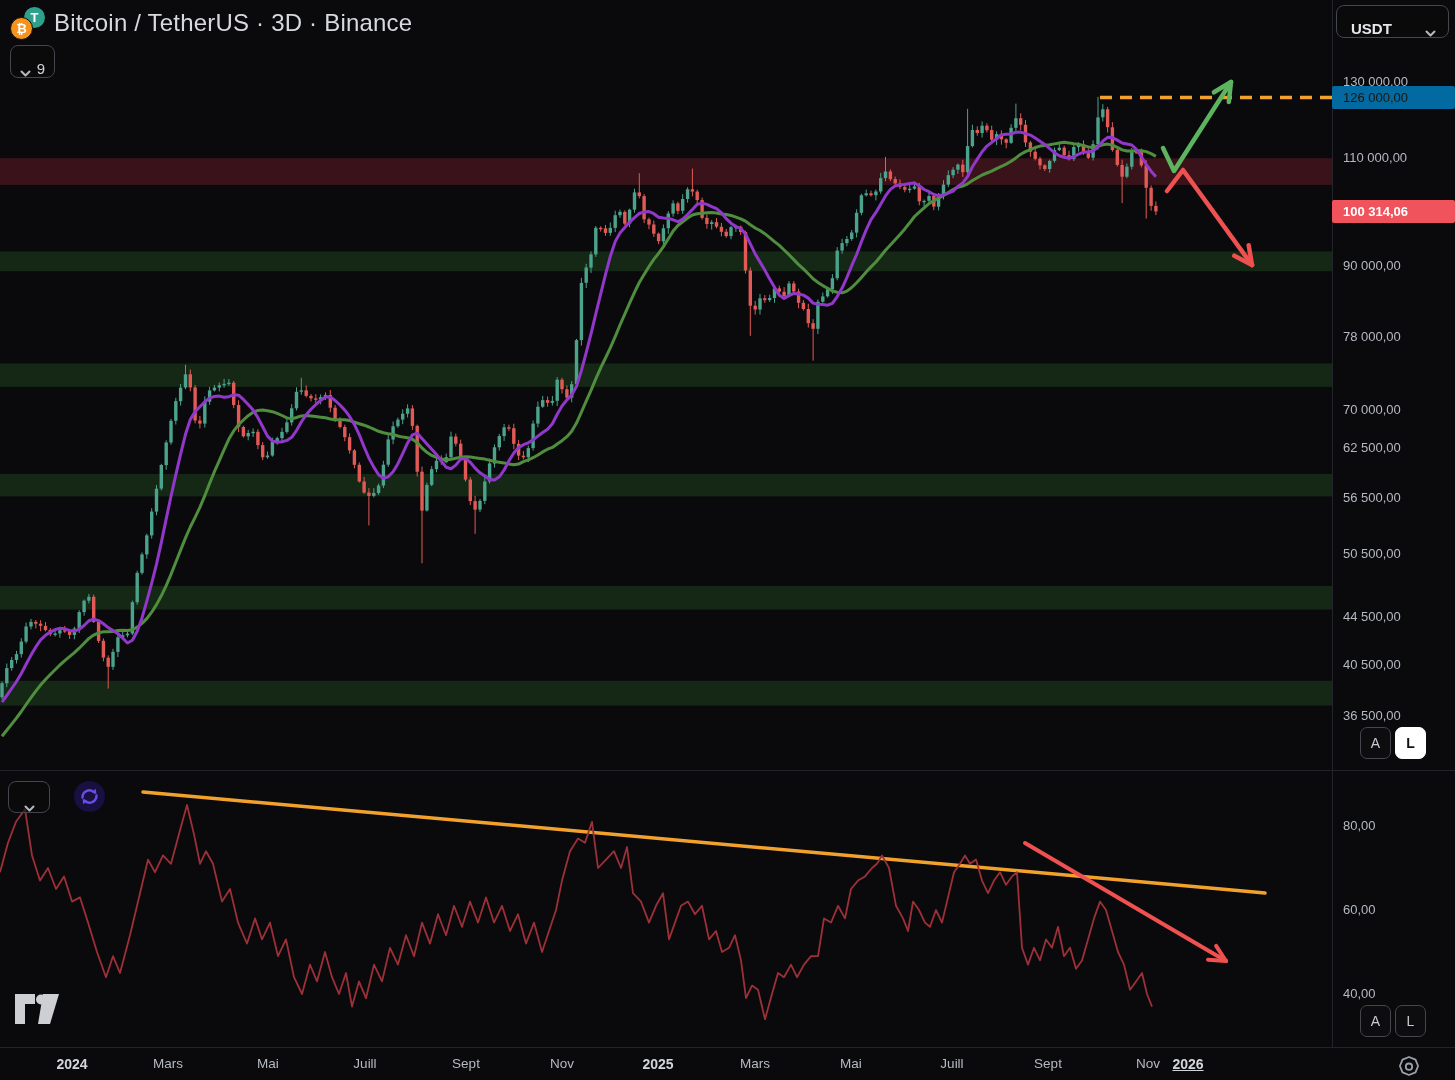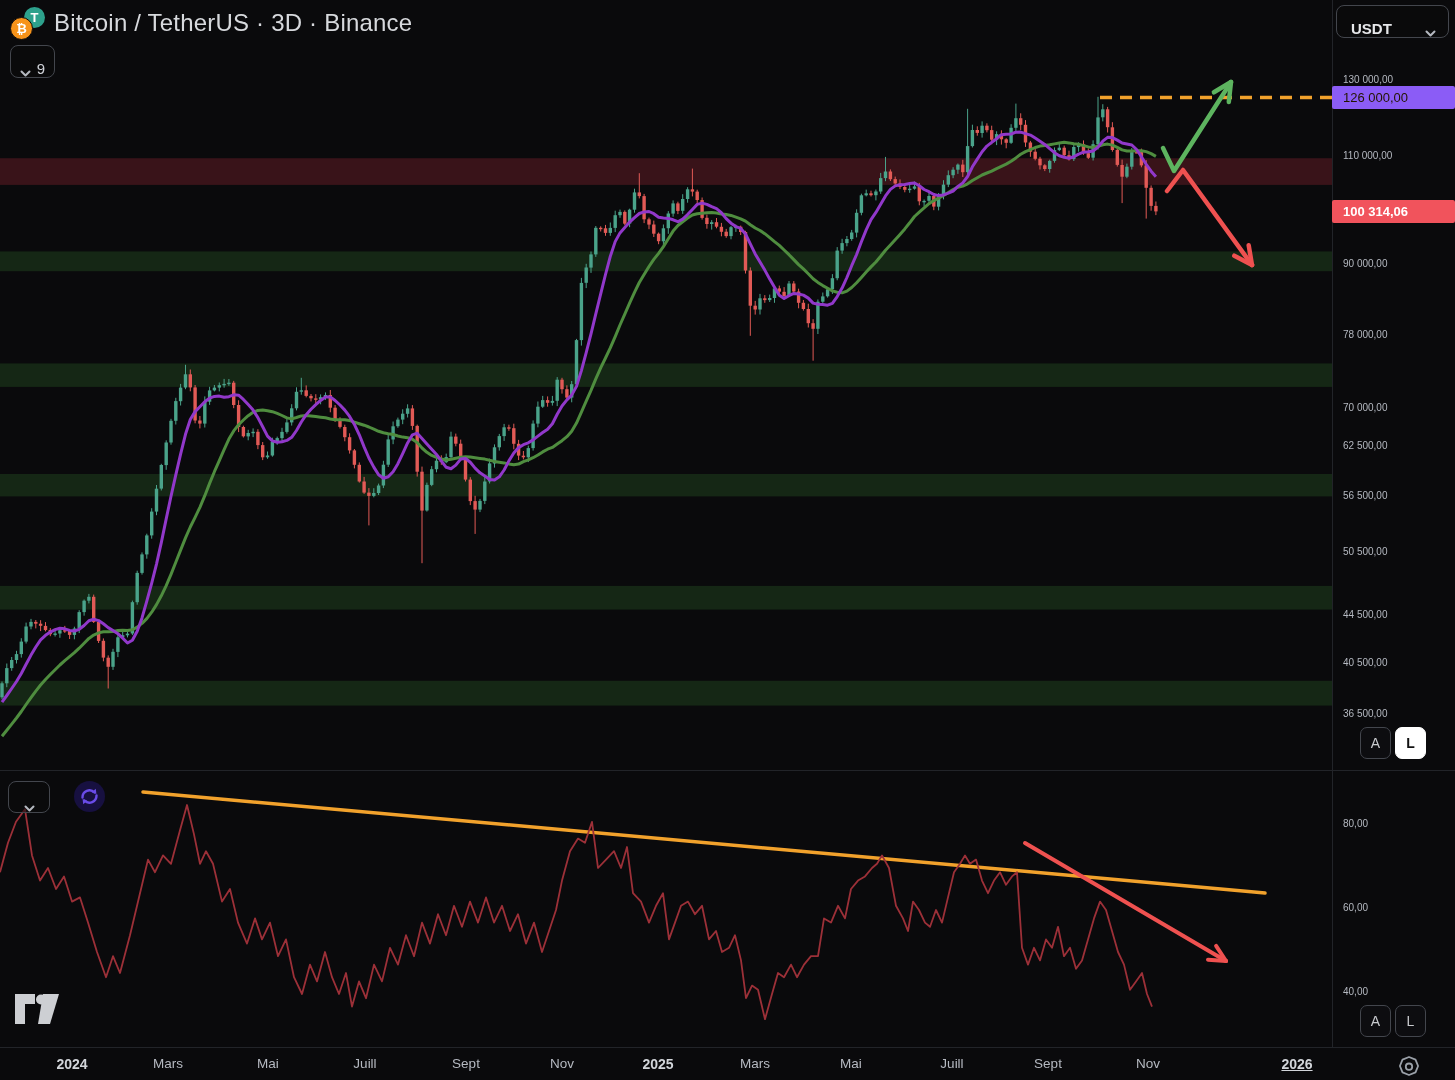--- a/index.html
+++ b/index.html
@@ -19,21 +19,21 @@
   .pillbtn{position:absolute;border:1px solid #43464d;border-radius:8px;background:rgba(10,10,12,.6);
       color:#cfd2d8;display:flex;align-items:flex-end;justify-content:center;cursor:pointer;}
   #legend-btn{left:10px;top:45px;width:43px;height:31px;font-size:15px;gap:6px;}
   #currency-btn{left:1336px;top:5px;width:113px;height:33px;font-size:15px;color:#e6e7ea;
       justify-content:space-between;padding:0 12px 0 14px;box-sizing:border-box;font-weight:600;}
   .chev{width:11px;height:7px;}
   .chev polyline{fill:none;stroke:#b5b9c1;stroke-width:2;stroke-linecap:round;stroke-linejoin:round;}
   
   #price-axis{position:absolute;left:1332px;top:0;width:123px;height:770px;cursor:ns-resize;}
   #rsi-axis{position:absolute;left:1332px;top:770px;width:132px;height:277px;cursor:ns-resize;}
-  .tick{position:absolute;left:11px;color:#b5b9c1;font-size:10px;white-space:nowrap;text-align:right;}
+  .tick{position:absolute;left:11px;color:#b5b9c1;font-size:13px;white-space:nowrap;text-align:right;}
   .plabel{position:absolute;left:0;width:123px;height:23px;box-sizing:border-box;font-size:13px;
       display:flex;align-items:center;padding-left:11px;border-radius:2px;white-space:nowrap;}
   .scalebtn{position:absolute;width:29px;height:30px;border:1px solid #43464d;border-radius:7px;
       color:#c8cace;font-size:14px;display:flex;align-items:center;justify-content:center;
       background:#0d0d10;cursor:pointer;}
   .scalebtn.active{background:#ffffff;color:#111;border-color:#ffffff;font-weight:600;}
   #time-axis{position:absolute;left:0;top:1047px;width:1455px;height:33px;cursor:ew-resize;}
   .tlabel{position:absolute;top:9px;transform:translateX(-50%);color:#b5b9c1;font-size:13.5px;}
   .tlabel.bold{font-weight:700;color:#d2d5da;font-size:14px;}
   .divider{position:absolute;background:#222429;}
@@ -586,21 +586,21 @@
       <div class="tick" style="top: 150px;">110 000,00</div>
       <div class="tick" style="top: 257.656px;">90 000,00</div>
       <div class="tick" style="top: 329.126px;">78 000,00</div>
       <div class="tick" style="top: 383.172px; margin-top: 19px;">70 000,00</div>
       <div class="tick" style="top: 439.773px;">62 500,00</div>
       <div class="tick" style="top: 490.179px;">56 500,00</div>
       <div class="tick" style="top: 546.25px;">50 500,00</div>
       <div class="tick" style="top: 609.421px;">44 500,00</div>
       <div class="tick" style="top: 657px;">40 500,00</div>
       <div class="tick" style="top: 708.398px;">36 500,00</div>
-      <div class="plabel" style="top: 86.1087px; background: #8b5cf6; color: rgb(35, 21, 0);">126 000,00</div>
+      <div class="plabel" style="top: 86.1087px; background: #0369a1; color: rgb(35, 21, 0);">126 000,00</div>
       <div class="plabel" style="top: 199.969px; background: rgb(241, 83, 92); color: rgb(255, 255, 255); font-weight: 600;">100 314,06</div>
       <div class="scalebtn" style="left: 28px; top: 727px;">A</div>
       <div class="scalebtn active" style="left: 63px; top: 727px;">L</div>
     </div>
 
   <div id="rsi-axis">
       <div class="tick" style="top: 48px;">80,00</div>
       <div class="tick" style="top: 132px;">60,00</div>
       <div class="tick" style="top: 216px;">40,00</div>
       <div class="scalebtn" style="left: 28px; top: 235px;">A</div>
@@ -613,21 +613,21 @@
       <div class="tlabel" style="left: 268px;">Mai</div>
       <div class="tlabel" style="left: 365px;">Juill</div>
       <div class="tlabel" style="left: 466px;">Sept</div>
       <div class="tlabel" style="left: 562px;">Nov</div>
       <div class="tlabel bold" style="left: 658px;">2025</div>
       <div class="tlabel" style="left: 755px;">Mars</div>
       <div class="tlabel" style="left: 851px;">Mai</div>
       <div class="tlabel" style="left: 952px;">Juill</div>
       <div class="tlabel" style="left: 1048px;">Sept</div>
       <div class="tlabel" style="left: 1148px;">Nov</div>
-      <div class="tlabel bold" style="left: 1297px; text-decoration: underline;">2026</div>
+      <div class="tlabel bold" style="left: 1188px; text-decoration: underline;">2026</div>
     </div>
 
   <div class="pillbtn" id="rsi-collapse-btn">
     <svg class="chev">
         <polyline points="1.5,1.5 5.5,5.5 9.5,1.5"></polyline>
       </svg>
   </div>
   <div id="rsi-refresh">
     <svg width="21" height="21" viewBox="0 0 21 21">
       <path d="M3.5 11.5 A7 7 0 0 1 15.5 6.5" fill="none" stroke="#6a4ce8" stroke-width="2.4" stroke-linecap="round"></path>

